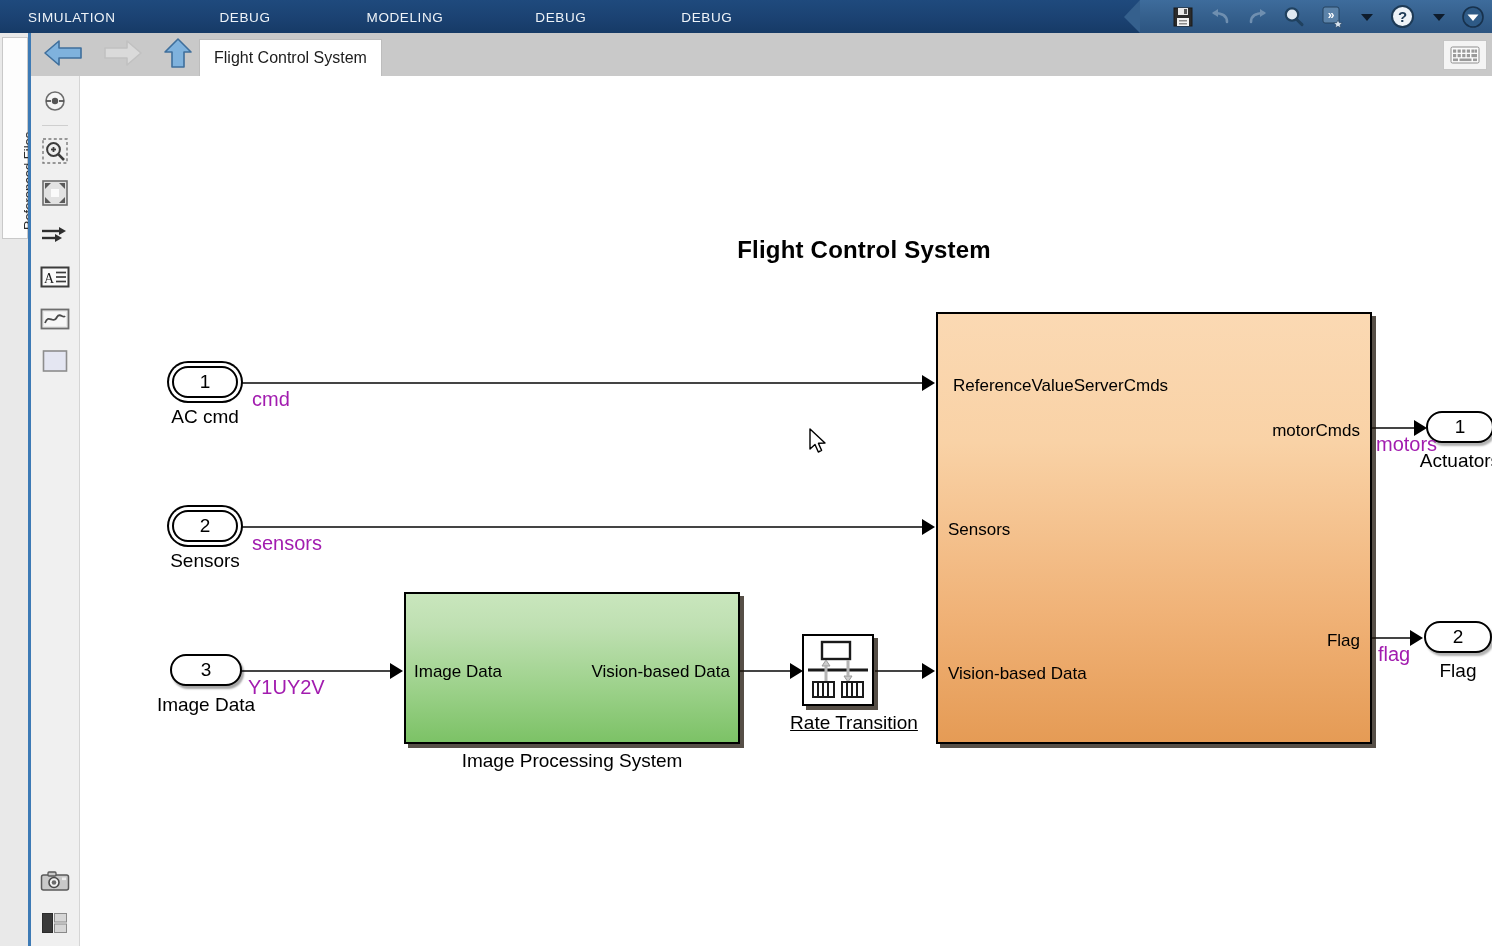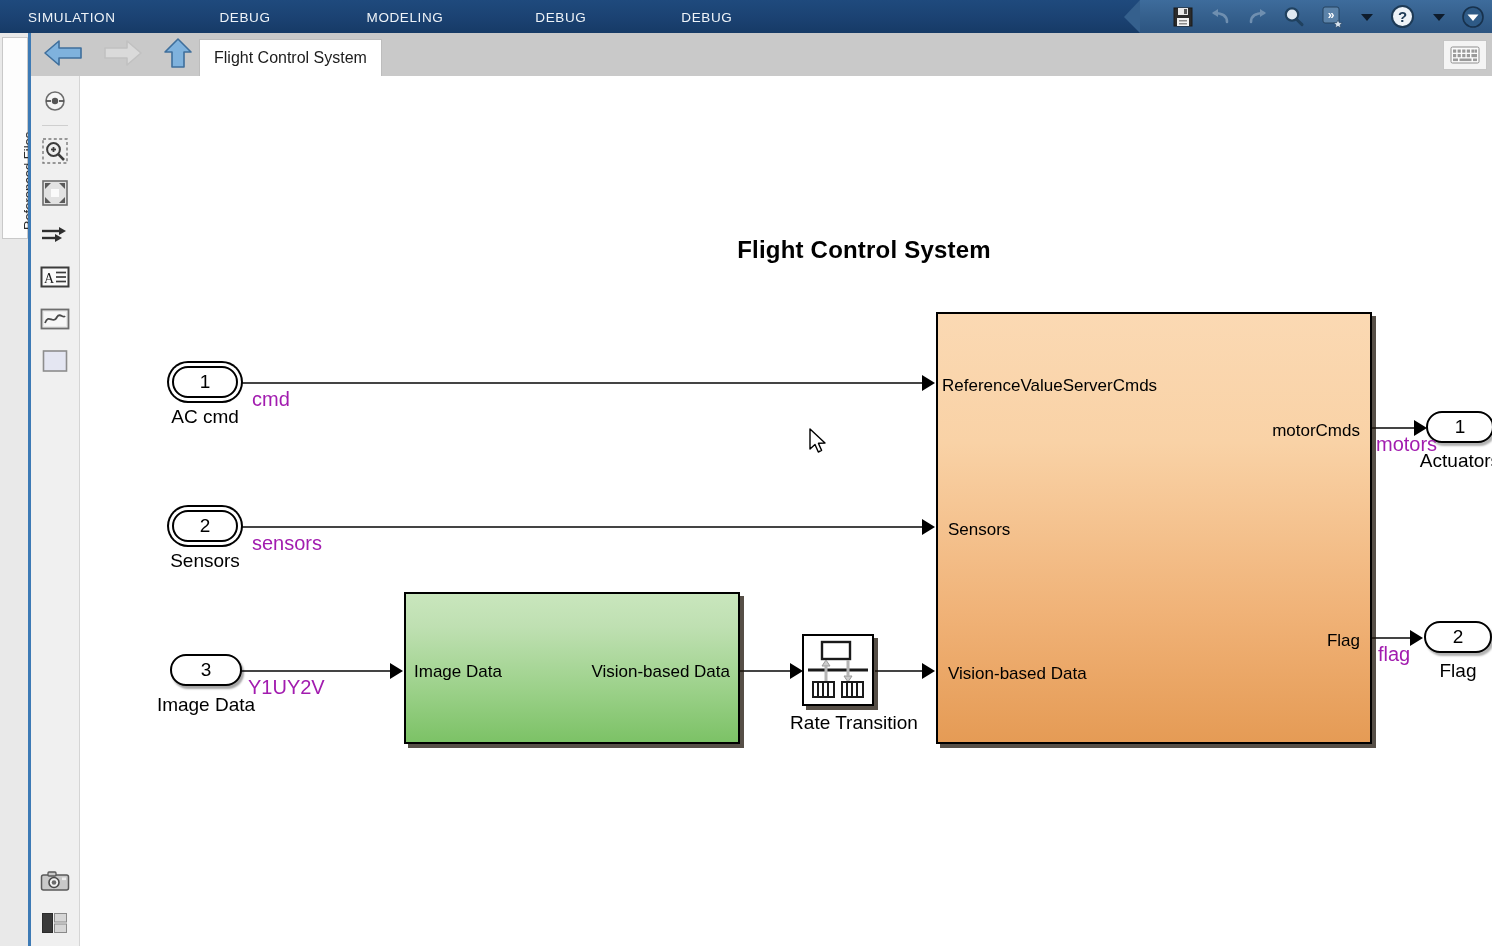--- a/index.html
+++ b/index.html
@@ -414,20 +414,21 @@
       <div class="ioport inport-plain" style="left:90px;top:578px;width:72px;height:32px;">
         <span>3</span>
       </div>
       <div class="port-name" style="left:48px;top:618px;width:156px;">Image Data</div>
       <div class="sig-label" style="left:168px;top:600px;">Y1UY2V</div>
 
       <div class="blk blk-green shadow" style="left:324px;top:516px;width:336px;height:152px;">
         <span class="port-text" style="left:8px;top:68px;">Image Data</span>
         <span class="port-text" style="right:8px;top:68px;">Vision-based Data</span>
       </div>
+      <div class="blk-label" style="left:324px;top:674px;width:336px;">Image Processing System</div>
 
       <div class="blk blk-white shadow" style="left:722px;top:558px;width:72px;height:72px;">
         <svg width="68" height="68" viewBox="0 0 68 68" style="position:absolute;left:0;top:0;">
           <rect x="18" y="6" width="28" height="17" fill="#ffffff" stroke="#1a1a1a" stroke-width="2.4"></rect>
           <line x1="4" y1="34" x2="64" y2="34" stroke="#1a1a1a" stroke-width="3"></line>
           <path d="M22 24 L26 30 L18 30 Z" fill="#cccccc" stroke="#9a9a9a"></path>
           <line x1="22" y1="30" x2="22" y2="46" stroke="#b5b5b5" stroke-width="3"></line>
           <path d="M44 46 L48 40 L40 40 Z" fill="#cccccc" stroke="#9a9a9a"></path>
           <line x1="44" y1="24" x2="44" y2="40" stroke="#b5b5b5" stroke-width="3"></line>
           <g stroke="#1a1a1a" stroke-width="2" fill="#ffffff">
@@ -437,24 +438,24 @@
             <line x1="24" y1="46" x2="24" y2="61"></line>
           </g>
           <g stroke="#1a1a1a" stroke-width="2" fill="#ffffff">
             <rect x="38" y="46" width="21" height="15"></rect>
             <line x1="43" y1="46" x2="43" y2="61"></line>
               <line x1="48" y1="46" x2="48" y2="61"></line>
             <line x1="53" y1="46" x2="53" y2="61"></line>
           </g>
         </svg>
       </div>
-      <div class="blk-label" style="left:660px;top:636px;width:228px;">Rate Transition</div>
+      <div class="blk-label" style="left:660px;top:636px;width:228px;text-decoration:underline;">Rate Transition</div>
 
       <div class="blk blk-orange shadow" style="left:856px;top:236px;width:436px;height:432px;">
-        <span class="port-text" style="left:4px;top:62px;text-align:right;">ReferenceValueServerCmds</span>
+        <span class="port-text" style="left:15px;top:62px;text-align:right;">ReferenceValueServerCmds</span>
         <span class="port-text" style="left:10px;top:206px;">Sensors</span>
         <span class="port-text" style="left:10px;top:350px;">Vision-based Data</span>
         <span class="port-text" style="right:10px;top:107px;">motorCmds</span>
         <span class="port-text" style="right:10px;top:317px;">Flag</span>
       </div>
 
       <div class="ioport outport" style="left:1346px;top:335px;width:68px;height:32px;">
         <span>1</span>
       </div>
       <div class="port-name" style="left:1316px;top:374px;width:128px;">Actuators</div>

